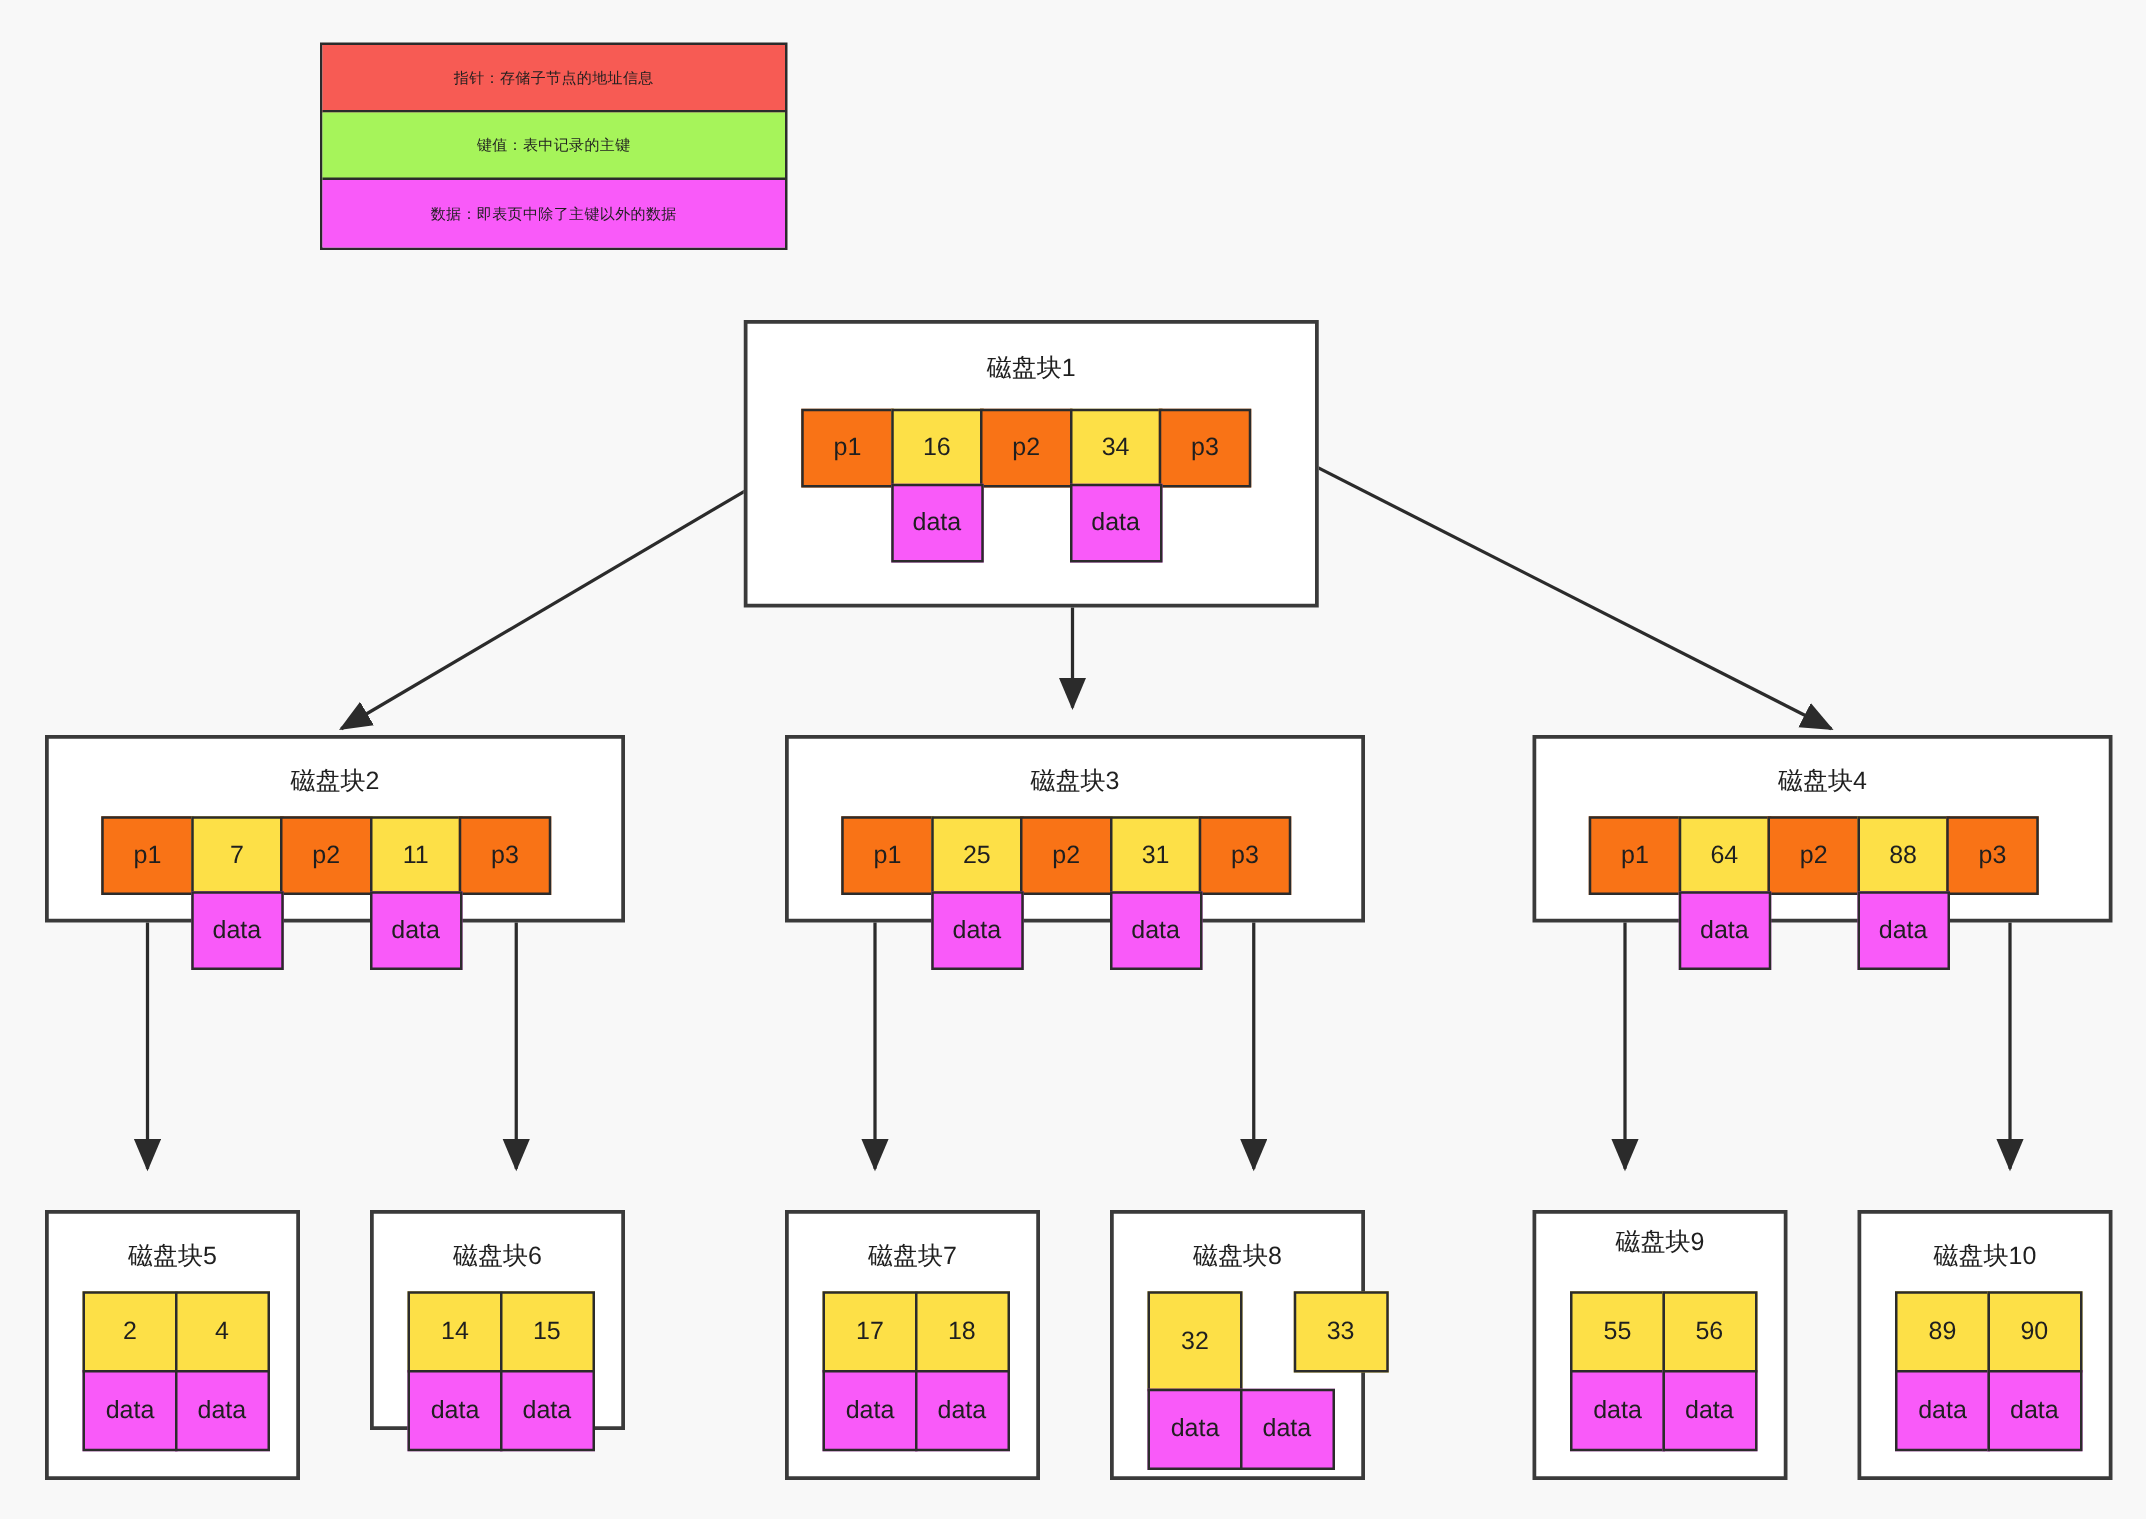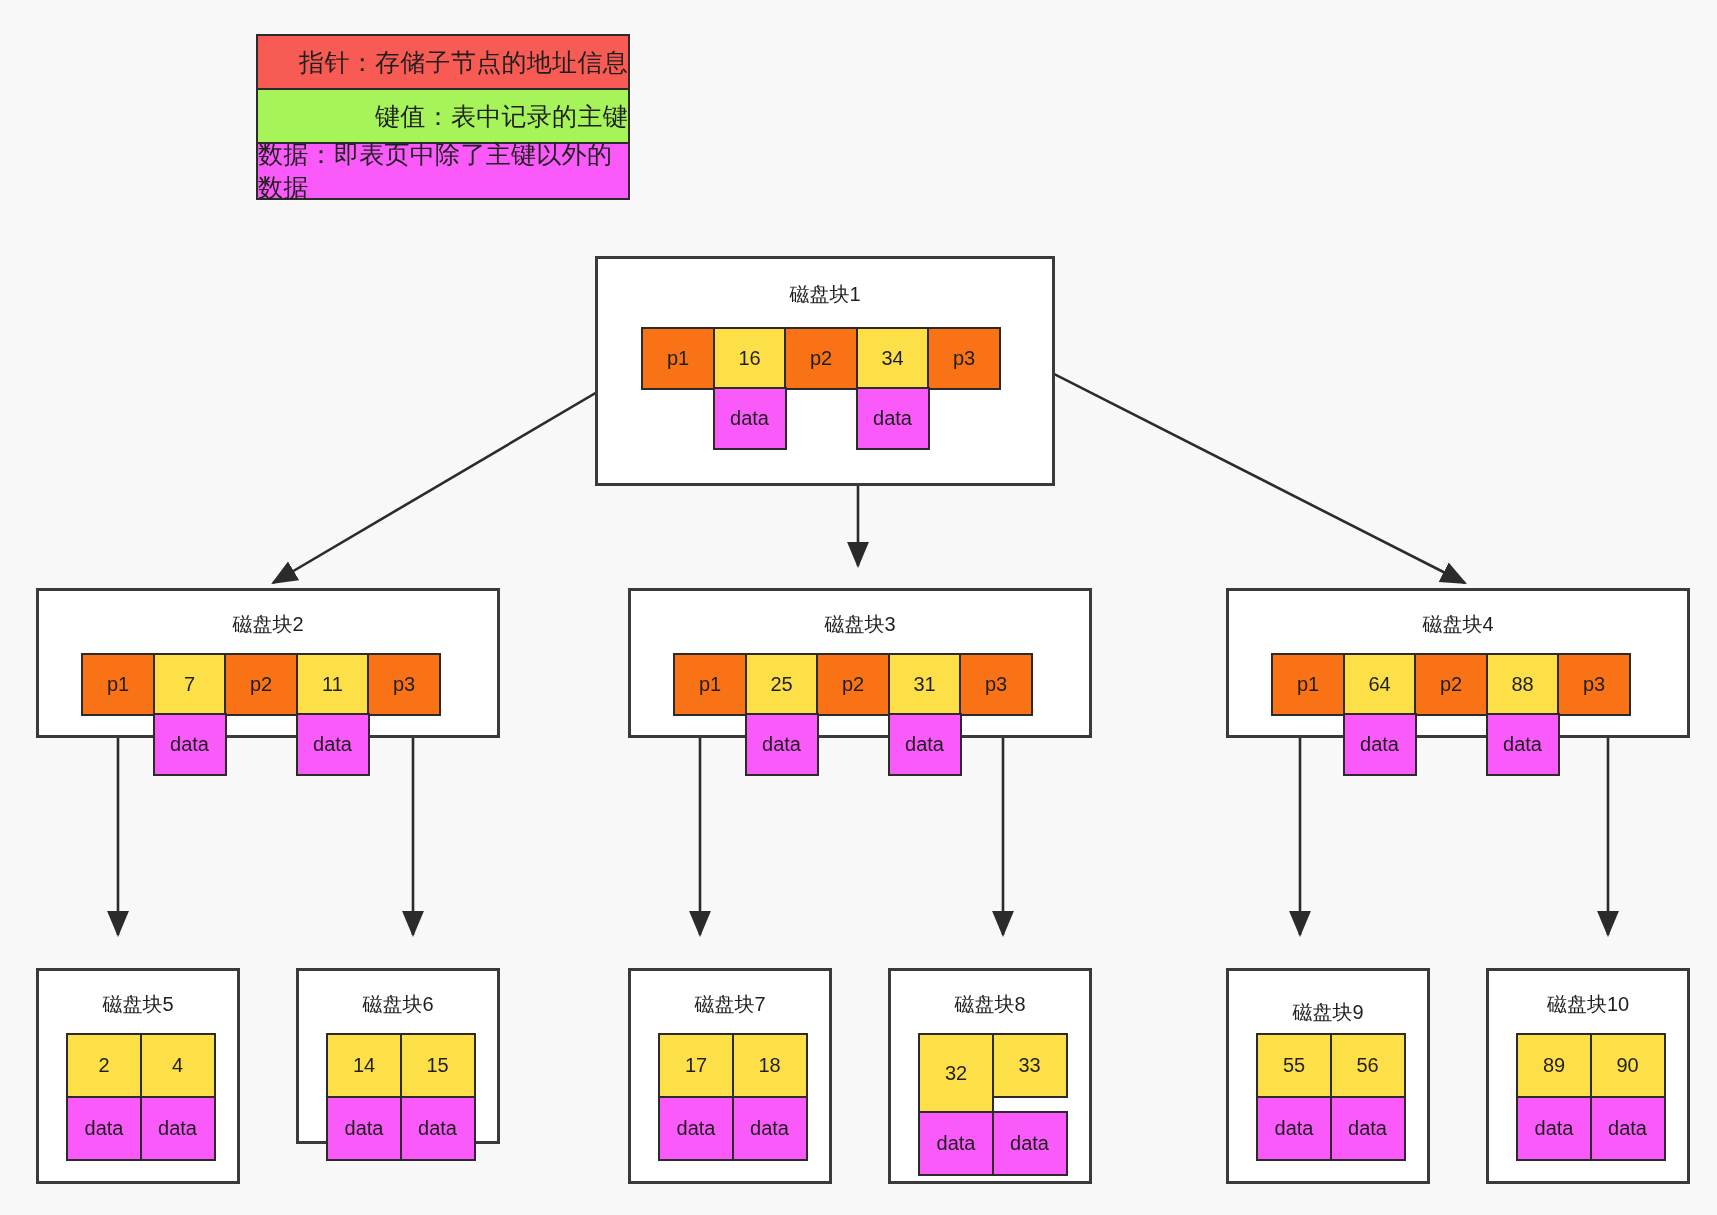--- a/index.html
+++ b/index.html
@@ -17,22 +17,22 @@
   
   .legend{
     position:absolute;
     left:256px;top:34px;
     width:374px;
     border:2.5px solid #2b2b2b;
     box-sizing:border-box;
   }
   .legend-row{
     height:54px;
-    display:flex;align-items:center;justify-content:flex-end;
-    font-size:25px;
+    display:flex;align-items:center;justify-content:center;
+    font-size:12px;
     border-bottom:2.5px solid #2b2b2b;
     box-sizing:border-box;
     letter-spacing:.3px;
   }
   .legend-row:last-child{border-bottom:none;}
 
   
   .node{
     position:absolute;
     background:#ffffff;
@@ -238,31 +238,31 @@
         <div class="cell data" style="width:76px;height:65px;">data</div>
       </div>
     </div>
   </div>
 
   <div class="node" style="left:888px;top:968px;width:204px;height:216px;">
     <div class="node-title" style="top:20px;">磁盘块8</div>
     <div class="leaf-grid" style="left:27px;top:62px;">
       <div class="leaf-line">
         <div class="cell key" style="width:76px;height:80px;">32</div>
-        <div class="cell key" style="width:76px;height:65px;">33</div>
+        <div class="cell key" style="width:76px;height:65px;margin-left:43px;">33</div>
       </div>
       <div class="leaf-line">
         <div class="cell data" style="width:76px;height:65px;">data</div>
         <div class="cell data" style="width:76px;height:65px;">data</div>
       </div>
     </div>
   </div>
 
   <div class="node" style="left:1226px;top:968px;width:204px;height:216px;">
-    <div class="node-title" style="top:28px;">磁盘块9</div>
+    <div class="node-title" style="top:9px;">磁盘块9</div>
     <div class="leaf-grid" style="left:27px;top:62px;">
       <div class="leaf-line">
         <div class="cell key" style="width:76px;height:65px;">55</div>
         <div class="cell key" style="width:76px;height:65px;">56</div>
       </div>
       <div class="leaf-line">
         <div class="cell data" style="width:76px;height:65px;">data</div>
         <div class="cell data" style="width:76px;height:65px;">data</div>
       </div>
     </div>

